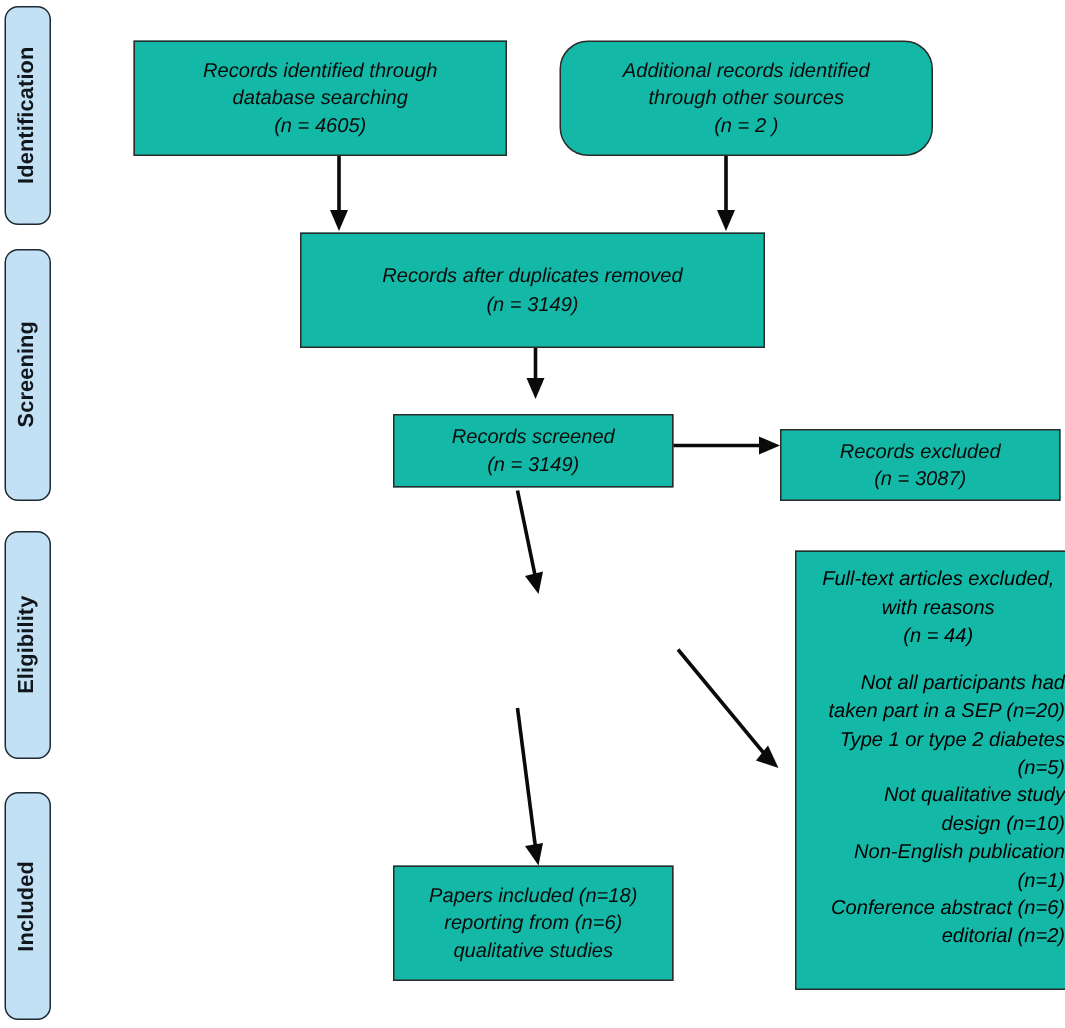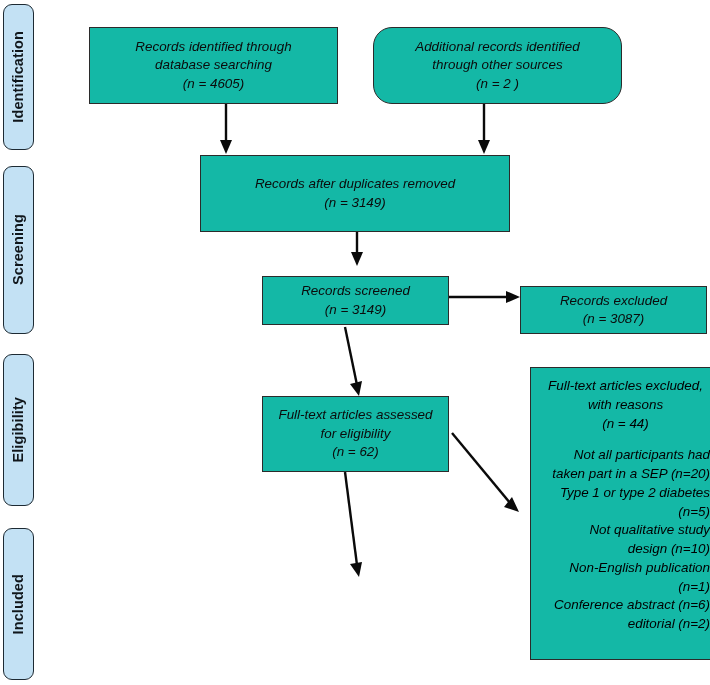--- a/index.html
+++ b/index.html
@@ -164,26 +164,26 @@
   <div class="flow-box" style="left:262px; top:276px; width:187px; height:49px;">
     <span class="box-text">Records screened
 (n = 3149)</span>
   </div>
 
   <div class="flow-box" style="left:520px; top:266px; width:187px; height:48px;margin-top:20px;">
     <span class="box-text">Records excluded
 (n = 3087)</span>
   </div>
 
-  <div class="flow-box" style="left:262px; top:396px; width:187px; height:76px;">
-    <span class="box-text">Full-text articles assessed
-for eligibility
-(n = 62)</span>
+
+  <div class="flow-box" style="left:262px; top:577px; width:187px; height:77px;">
+    <span class="box-text">Papers included (n=18)
+reporting from (n=6)
+qualitative studies</span>
   </div>
-
 
   <div class="flow-box align-left" style="left:518px; top:367px; width:189px; height:293px; flex-direction:column;">
     <span class="reasons-head">Full-text articles excluded,
 with reasons
 (n = 44)</span>
     <span class="reasons-list">Not all participants had
 taken part in a SEP (n=20)
 Type 1 or type 2 diabetes
 (n=5)
 Not qualitative study

